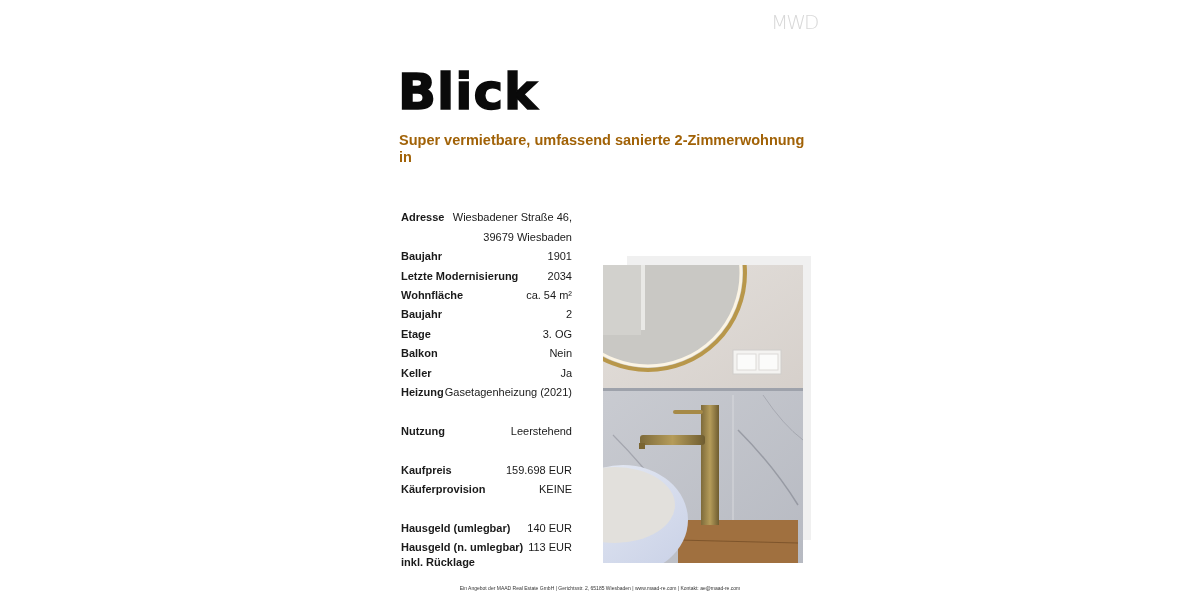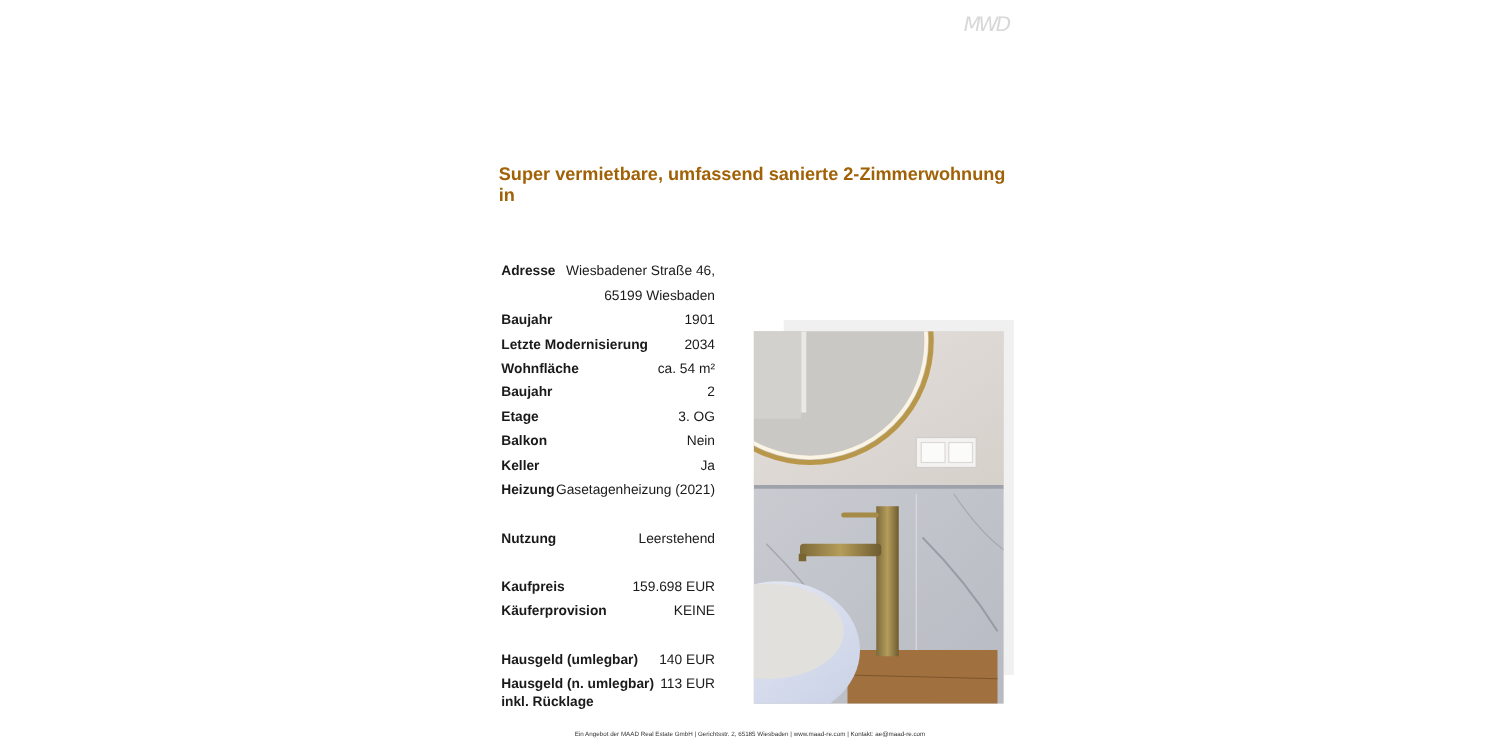--- a/index.html
+++ b/index.html
@@ -1,51 +1,52 @@
 <!DOCTYPE html>
 <html><head>
   <meta charset="utf-8">
   <style>
     html, body { margin:0; padding:0; }
     body { width:1200px; height:600px; background:#ffffff; position:relative; overflow:hidden; font-family:"Liberation Sans", sans-serif; color:#111; }
     .page { position:absolute; left:390px; top:0; width:430px; height:600px; }
-    .logo { position:absolute; left:381px; top:10px; width:40px; height:20px; color:#d8d8d8; font-family:"DejaVu Sans", sans-serif; font-size:16px; letter-spacing:-2px; font-weight:300;font-style:italic; }
+    .logo { position:absolute; left:381px; top:10px; width:40px; height:20px; color:#d8d8d8; font-family:"DejaVu Sans", sans-serif; font-size:20px; letter-spacing:-2px; font-weight:300; }
     .title { position:absolute; left:8px; top:16px; margin:0; font-family:"DejaVu Sans", sans-serif; font-weight:900; font-size:50px; line-height:51px; letter-spacing:1px; color:#0a0a0a; -webkit-text-stroke:1.5px #0a0a0a; }
     .subtitle { position:absolute; left:9px; top:132px; width:410px; margin:0; font-family:"Liberation Sans", sans-serif; font-weight:bold; font-size:14.5px; line-height:17px; color:#a16207; }
     .facts { position:absolute; left:11px; top:207px; width:171px; }
     .row { position:absolute; left:0; width:171px; font-size:11px; line-height:14px; }
     .row .lbl { position:absolute; left:0; font-weight:bold; color:#1a1a1a; white-space:nowrap; }
     .row .val { position:absolute; right:0; color:#1a1a1a; white-space:nowrap; text-align:center; }
     .photo-bg { position:absolute; left:237px; top:256px; width:184px; height:284px; background:#f0f0f0; }
     .photo { position:absolute; left:213px; top:265px; width:200px; height:298px; overflow:hidden; background:#dcd8d4; }
     .footer { position:absolute; left:0; top:585px; width:420px; text-align:center; font-size:5px; color:#333; white-space:nowrap; }
   </style>
 </head>
 <body>
 
 <div class="page">
 
   <div class="logo">MWD</div>
 
   <h1 class="title">
     <br>
+    <span>Blick</span>
   </h1>
 
   <p class="subtitle">
     <span>Super vermietbare, umfassend sanierte 2-Zimmerwohnung in</span><br>
   </p>
 
   <div class="facts">
     <div class="row" style="top:3px">
       <span class="lbl">Adresse</span>
       <span class="val">Wiesbadener Straße 46,</span>
     </div>
     <div class="row" style="top:23px">
       <span class="lbl"></span>
-      <span class="val">65199 Wiesbaden</span>
+      <span class="val">39679 Wiesbaden</span>
     </div>
     <div class="row" style="top:42px">
       <span class="lbl">Baujahr</span>
       <span class="val">1901</span>
     </div>
     <div class="row" style="top:62px">
       <span class="lbl">Letzte Modernisierung</span>
       <span class="val">2034</span>
     </div>
     <div class="row" style="top:81px">

